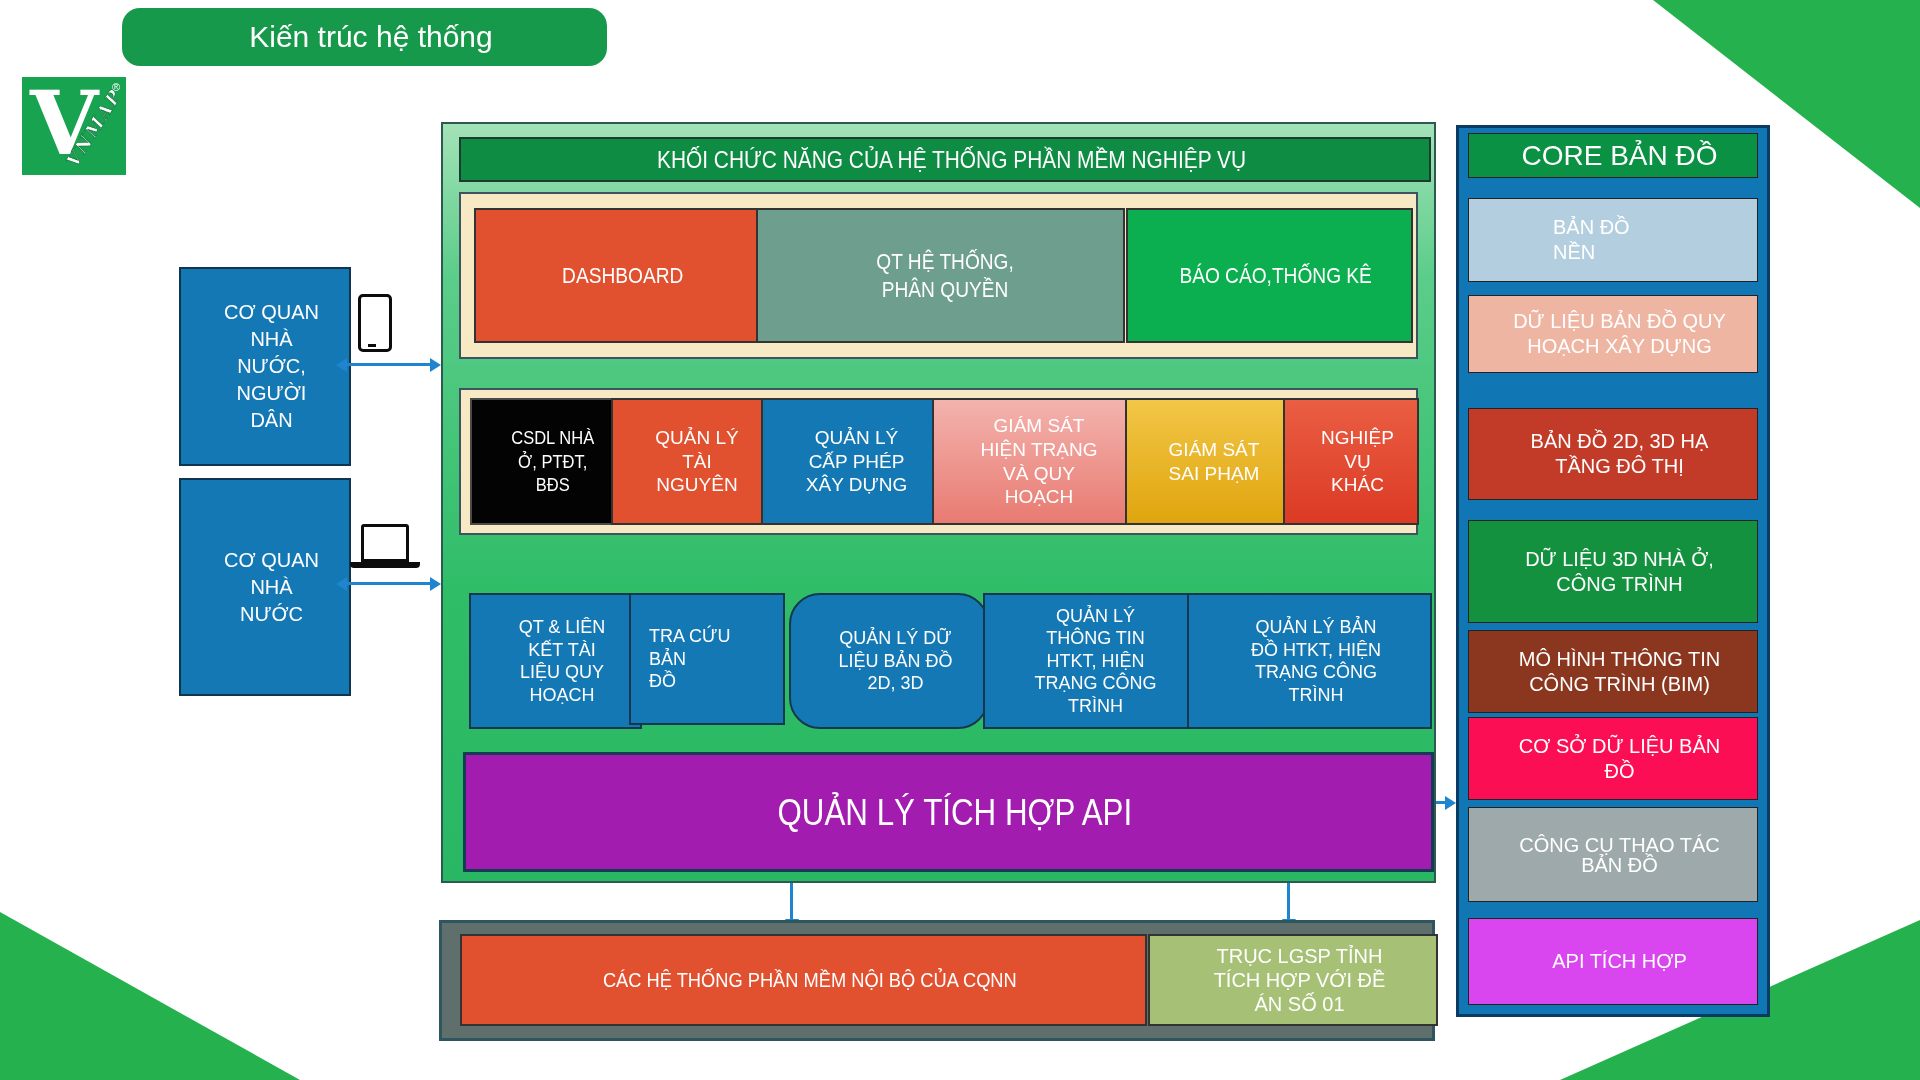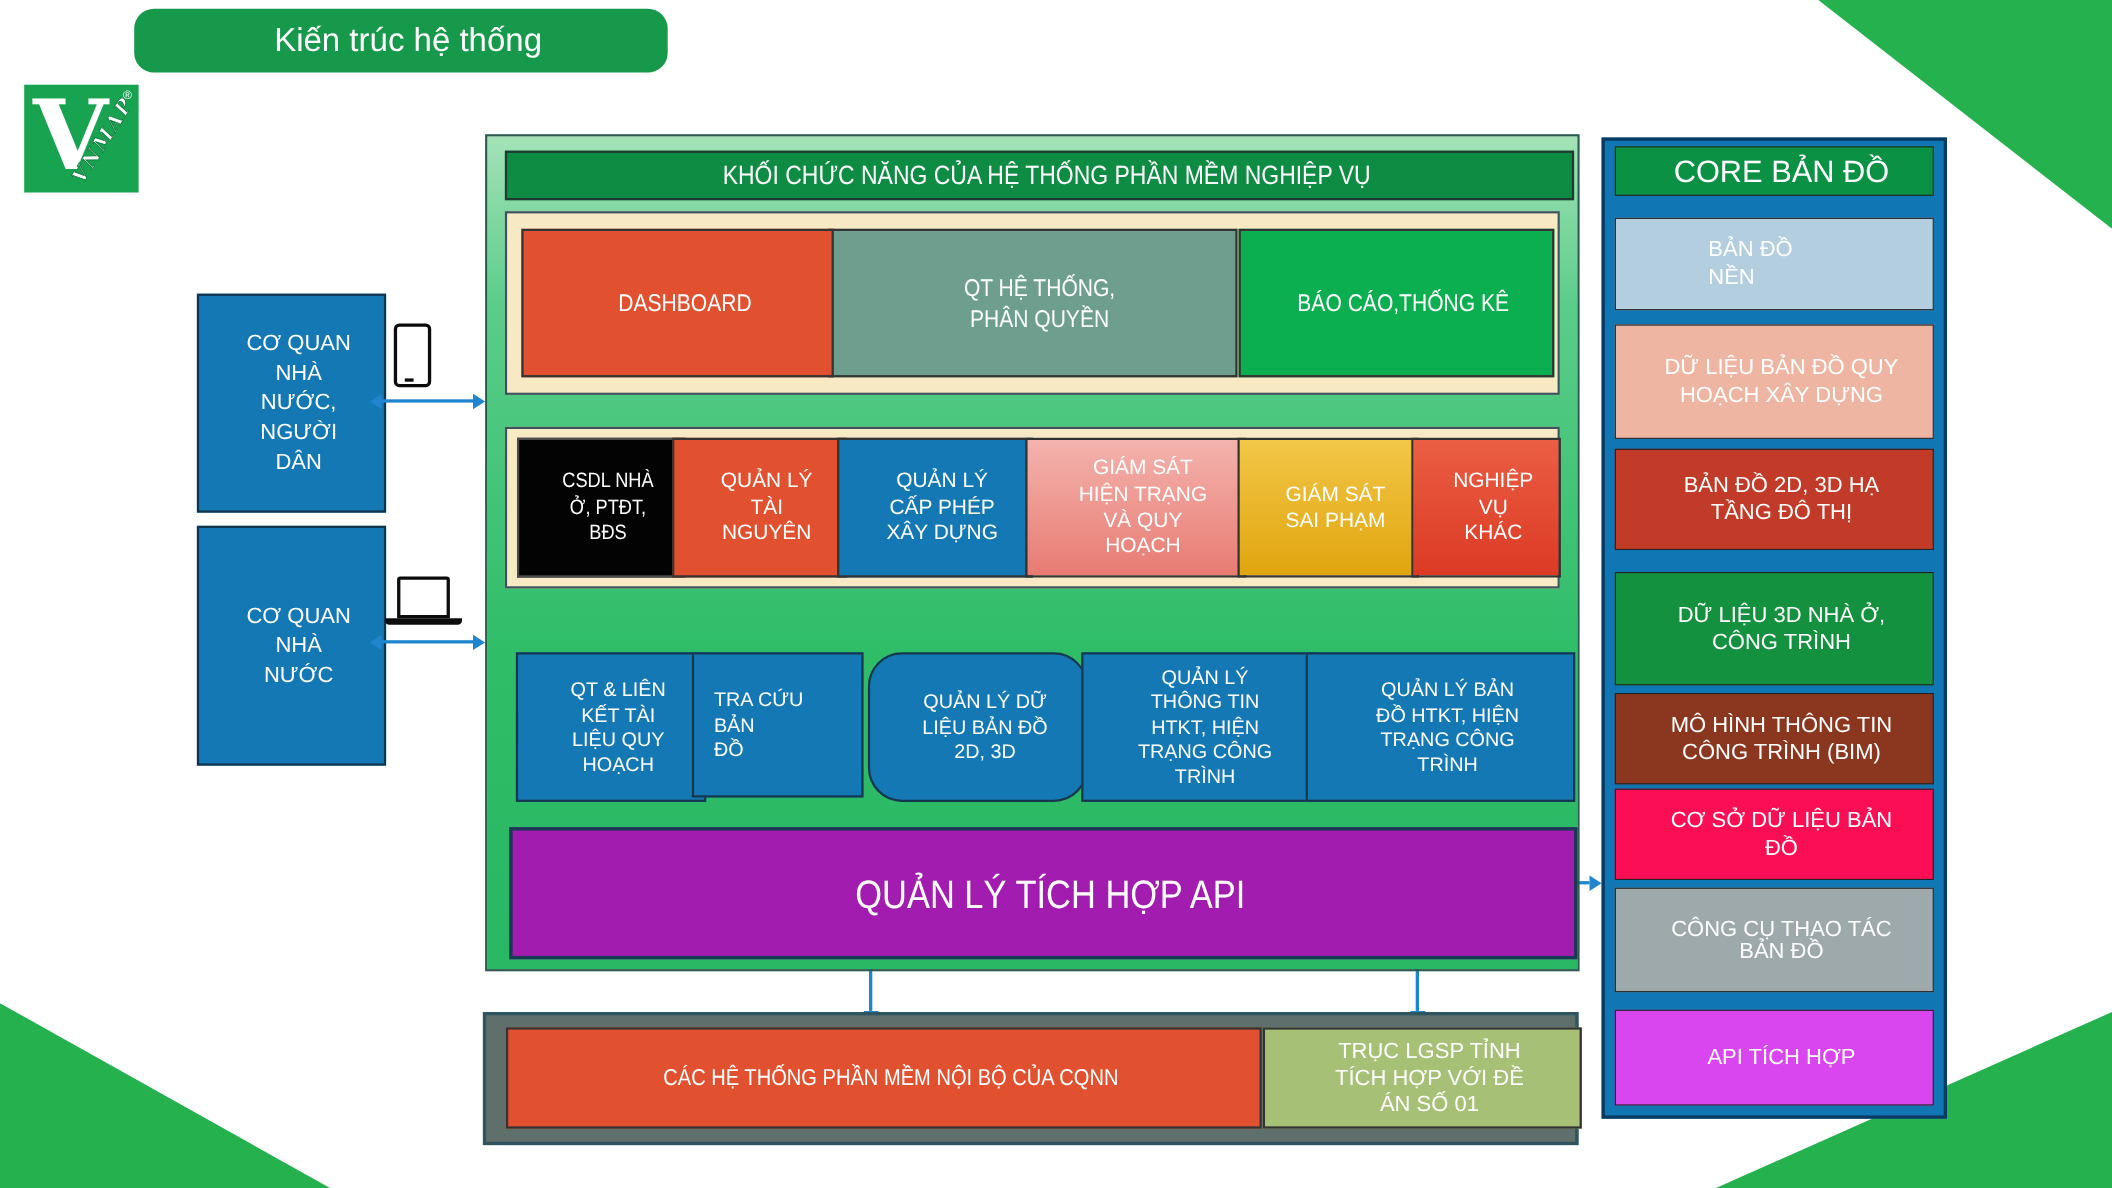--- a/index.html
+++ b/index.html
@@ -93,21 +93,21 @@
       border:3px solid #2f5560;}
   .ext-orange{left:460px;top:934px;width:670px;height:88px;background:#e1512f;border:2px solid #333;font-size:21px;}
   .ext-olive{left:1148px;top:934px;width:273px;height:88px;background:#a6c176;border:2px solid #333;font-size:20px;line-height:1.2;}
 
   
   .core-panel{position:absolute;left:1456px;top:125px;width:314px;height:892px;background:#1176b4;
       border:3px solid #0a3c63;box-sizing:border-box;}
   .core{left:1468px;top:0;width:290px;font-size:20px;border:1px solid #222;box-sizing:border-box;}
   .core-header{top:133px;height:45px;background:#0a9143;font-size:28px;align-items:center;}
   .core-1{top:198px;height:84px;background:#b3cede;padding-left:84px;box-sizing:border-box;}
-  .core-2{top:295px;height:104px;background:#efb5a3;}
+  .core-2{top:295px;height:78px;background:#efb5a3;}
   .core-3{top:408px;height:92px;background:#c23b28;}
   .core-4{top:520px;height:103px;background:#14913e;}
   .core-5{top:630px;height:83px;background:#8b3720;}
   .core-6{top:717px;height:83px;background:#fb0e53;}
   .core-7{top:807px;height:95px;background:#9ea9ab;line-height:1.0;}
   .core-8{top:918px;height:87px;background:#d946ef;}
 </style>
 </head>
 <body>
 

